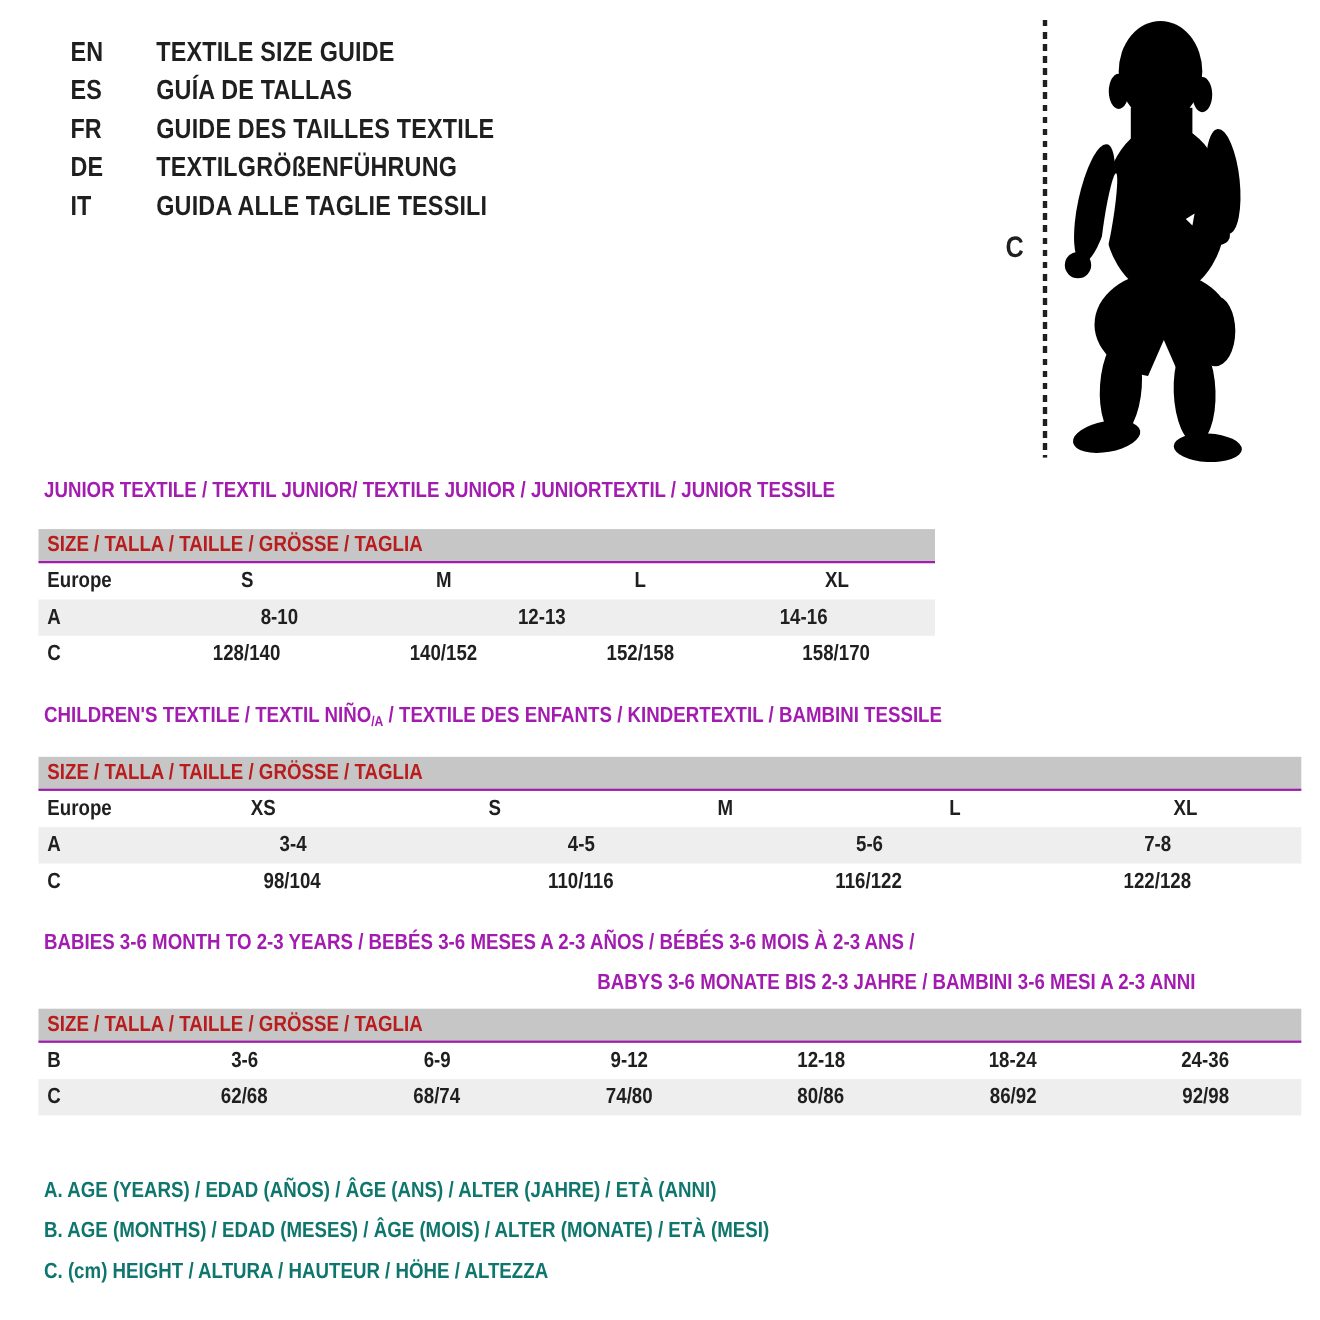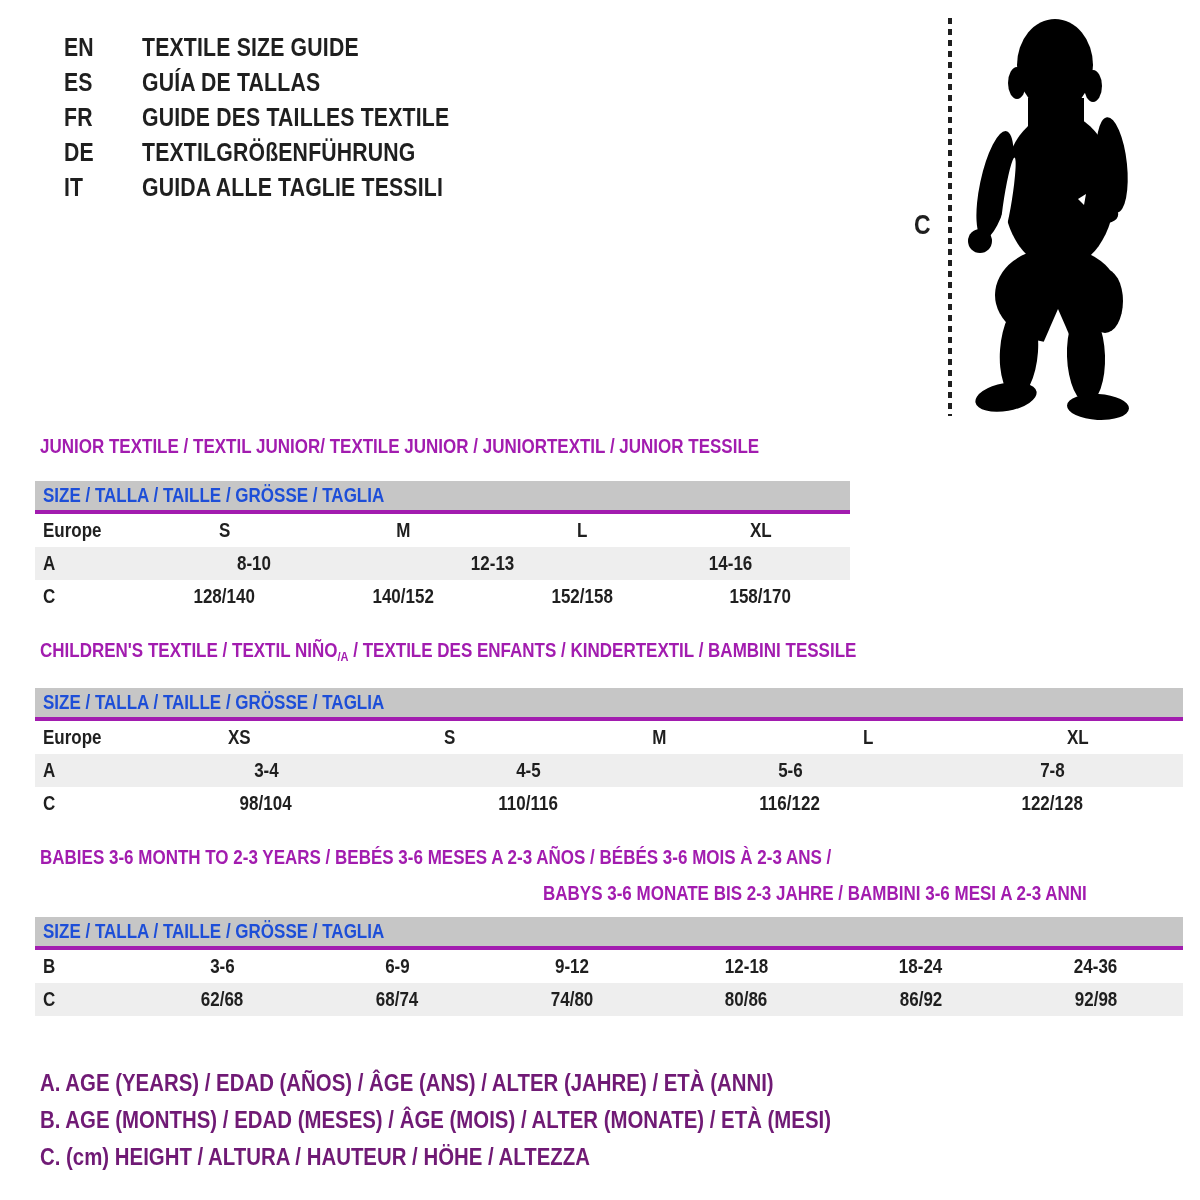--- a/index.html
+++ b/index.html
@@ -28,29 +28,29 @@
   .sec{position:absolute;left:35px;}
   .sec-junior{top:434px;width:815px;}
   .sec-children{top:638px;width:1148px;}
   .sec-babies{top:845px;width:1148px;}
   .sec-title{margin:0 0 0 5px;font-size:20px;font-weight:bold;height:25px;line-height:25px;color:#a21caf;}
   .title-sub{font-size:13px;vertical-align:-4px;}
   .t-junior{margin-top:22px;}
   .t-children{margin-top:25px;}
   .t-babies{margin-top:11px;}
   .thead{height:29px;line-height:29px;background:var(--header-bar,#c6c6c6);
-    border-bottom:4px solid #a21caf;padding-left:8px;font-size:20px;color:#1d4ed8;}
+    border-bottom:2px solid #a21caf;padding-left:8px;font-size:20px;color:#b91c1c;}
   .trow{display:flex;height:33px;line-height:33px;font-size:20px;}
   .trow.stripe{background:var(--row-stripe,#eee);}
   .tlabel{width:100px;padding-left:8px;box-sizing:border-box;flex:0 0 auto;}
   .tcell{flex:1;text-align:center;}
 
   
   .legend{position:absolute;left:40px;top:1064px;}
-  .legend-line{height:37px;line-height:37px;font-size:24px;color:#701a75;}
+  .legend-line{height:37px;line-height:37px;font-size:20px;color:#0f766e;}
 </style>
 </head>
 <body>
 
 <div class="page">
 
   <header class="lang-block">
     <div class="lang-row">
       <span class="lang-code cond">EN</span><span class="cond">TEXTILE SIZE GUIDE</span>
     </div>

